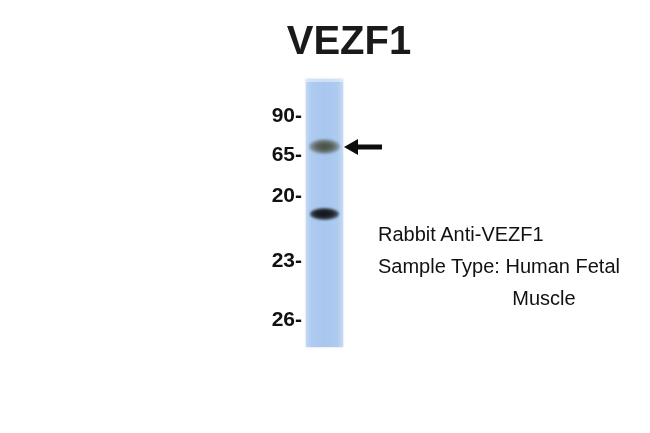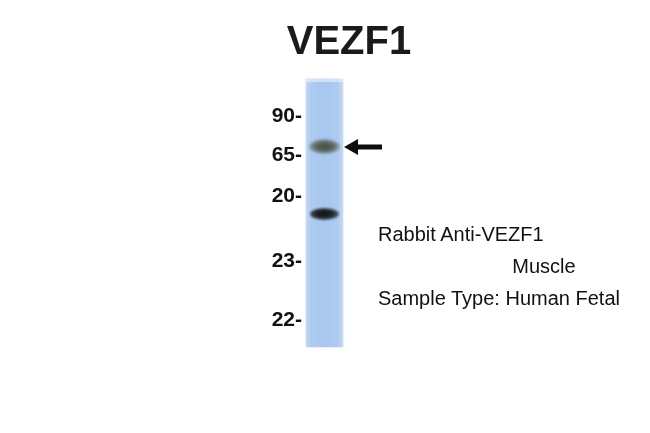--- a/index.html
+++ b/index.html
@@ -140,31 +140,31 @@
 
 <div id="figure">
 
   <div id="title">VEZF1</div>
 
   <div id="markers">
     <div class="marker" style="top:103px">90-</div>
     <div class="marker" style="top:142px">65-</div>
     <div class="marker" style="top:183px">20-</div>
     <div class="marker" style="top:248px">23-</div>
-    <div class="marker" style="top:307px">22-</div>
+    <div class="marker" style="top:307px">26-</div>
   </div>
 
   <div id="lane">
     <div class="band" id="band-upper"></div>
     <div class="band" id="band-lower"></div>
   </div>
 
   <svg id="arrow" viewBox="0 0 38 20">
     <polygon points="0,10 14,2 14,7.5 38,7.5 38,12.5 14,12.5 14,18" fill="#0d0d0d"></polygon>
   </svg>
 
   <div id="annotation">
     <div class="ann-line">Rabbit Anti-VEZF1</div>
+    <div class="ann-line">Sample Type: Human Fetal</div>
     <div class="ann-line indent">Muscle</div>
-    <div class="ann-line">Sample Type: Human Fetal</div>
   </div>
 
 </div>
 
 </body></html>

